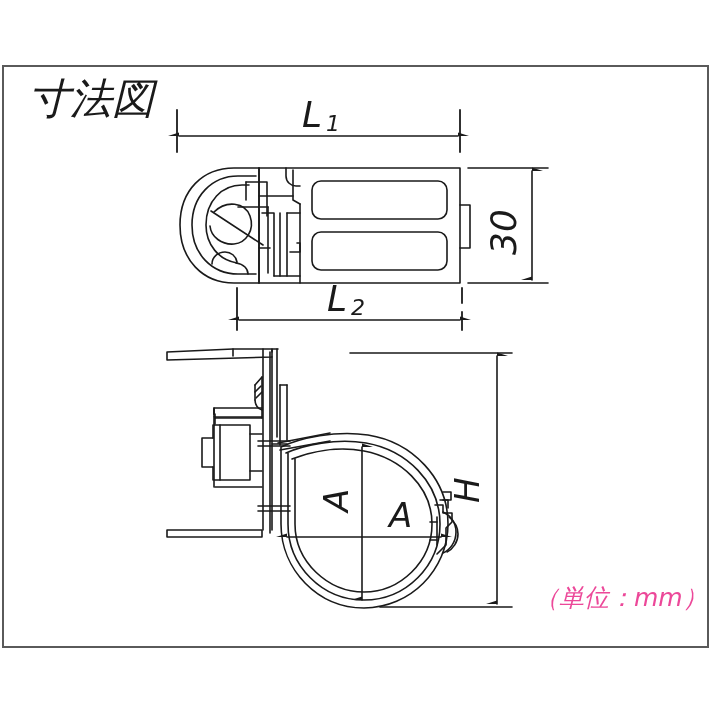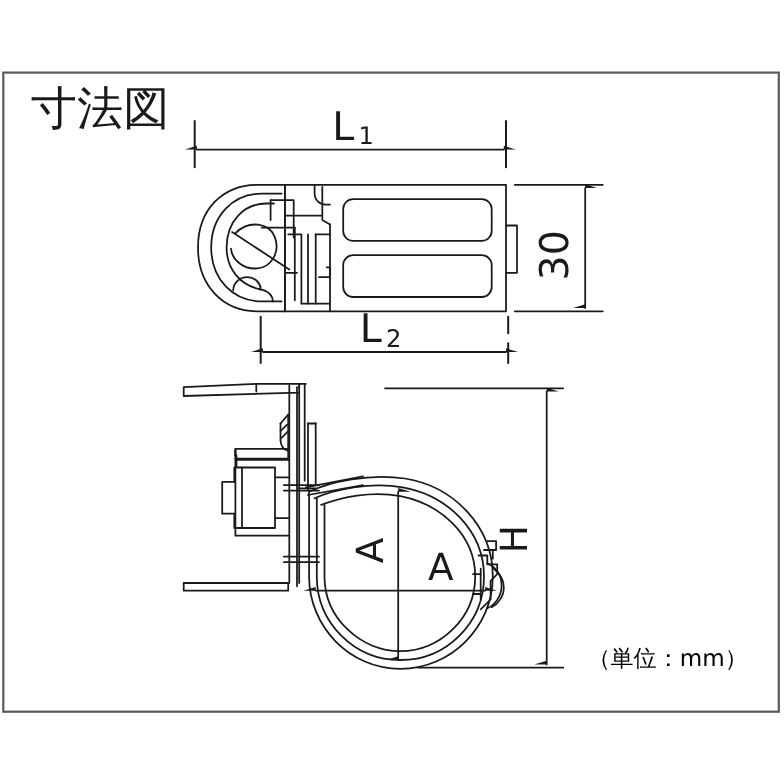--- a/index.html
+++ b/index.html
@@ -13,20 +13,21 @@
     font-family: "Liberation Sans", sans-serif;
     position: relative;
     overflow: hidden;
   }
   #stage {
     position: absolute;
     left: 0; top: 0;
     width: 713px;
     height: 713px;
     background: #ffffff;
+    font-style: italic;
   }
   #frame {
     position: absolute;
     left: 2px;
     top: 65px;
     width: 707px;
     height: 583px;
     box-sizing: border-box;
     border: 2px solid #5a5a5a;
     background: #ffffff;
@@ -39,23 +40,23 @@
     line-height: 50px;
     color: #1a1a1a;
     font-family: "DejaVu Sans", sans-serif;
     letter-spacing: 0px;
     white-space: nowrap;
   }
   #unit-note {
     position: absolute;
     left: 534px;
     top: 582px;
-    font-size: 21px;
+    font-size: 25px;
     line-height: 32px;
-    color: #000000;
+    color: #ec4899;
     font-family: "DejaVu Sans", sans-serif;
     white-space: nowrap;
   }
   svg#drawing {
     position: absolute;
     left: 0;
     top: 0;
     width: 713px;
     height: 713px;
     pointer-events: none;

